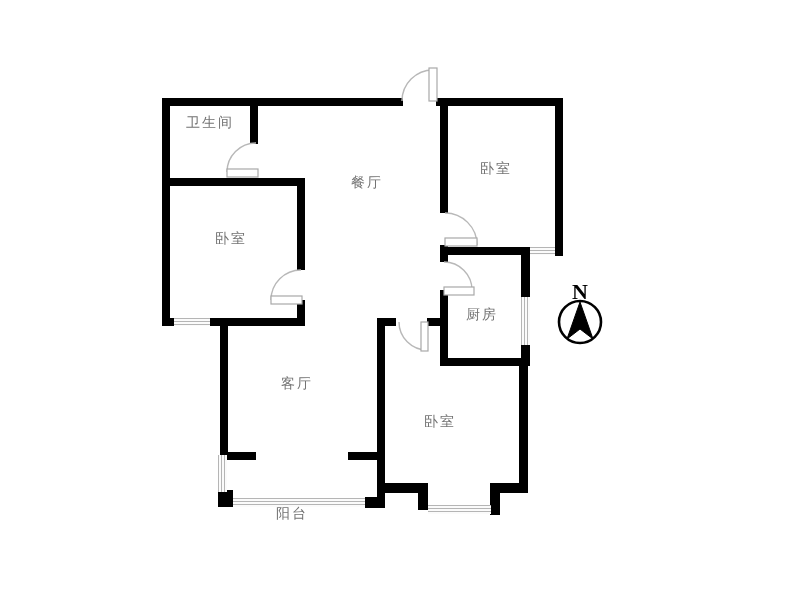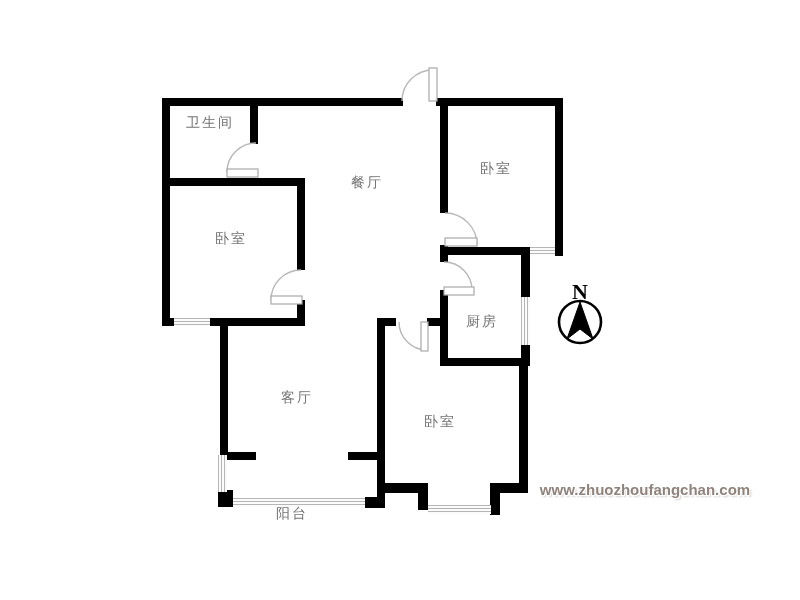--- a/index.html
+++ b/index.html
@@ -88,20 +88,19 @@
       <text class="compass-n" x="580" y="299" text-anchor="middle">N</text>
       <circle class="compass-circle" cx="580" cy="322" r="21"></circle>
       <path class="compass-needle" d="M 580 302 L 593 339 L 580 329 L 567 339 Z"></path>
     </g>
   </svg>
 
   <div class="room-label" style="left:210px;top:123px;">卫生间</div>
   <div class="room-label" style="left:367px;top:183px;">餐厅</div>
   <div class="room-label" style="left:496px;top:169px;">卧室</div>
   <div class="room-label" style="left:231px;top:239px;">卧室</div>
-  <div class="room-label" style="left:482px;top:322px;">厨房</div>
-  <div class="room-label" style="left:297px;top:398px;">客厅</div>
+  <div class="room-label" style="left:482px;top:315px;">厨房</div>
+  <div class="room-label" style="left:297px;top:384px;">客厅</div>
   <div class="room-label" style="left:292px;top:470px;margin-top:44px;">阳台</div>
   <div class="room-label" style="left:440px;top:422px;">卧室</div>
 
-  <div class="watermark" id="wm-line2">www.zhuozhoufangchan.com</div>
 
 </div>
 
 </body></html>

